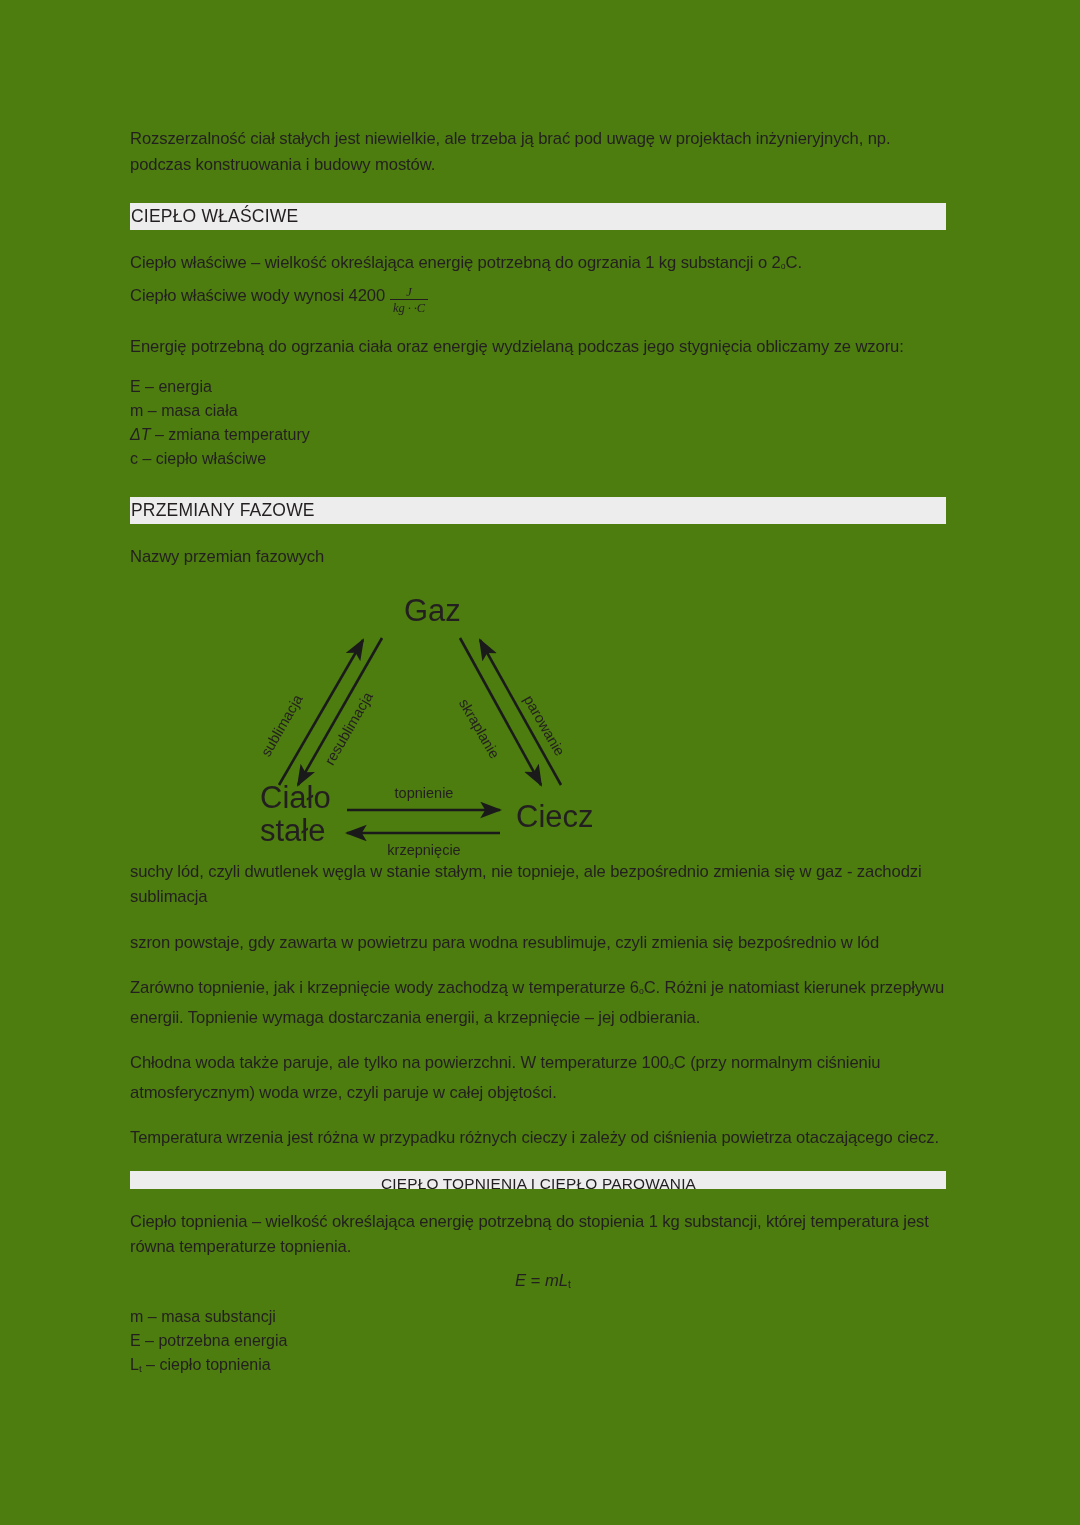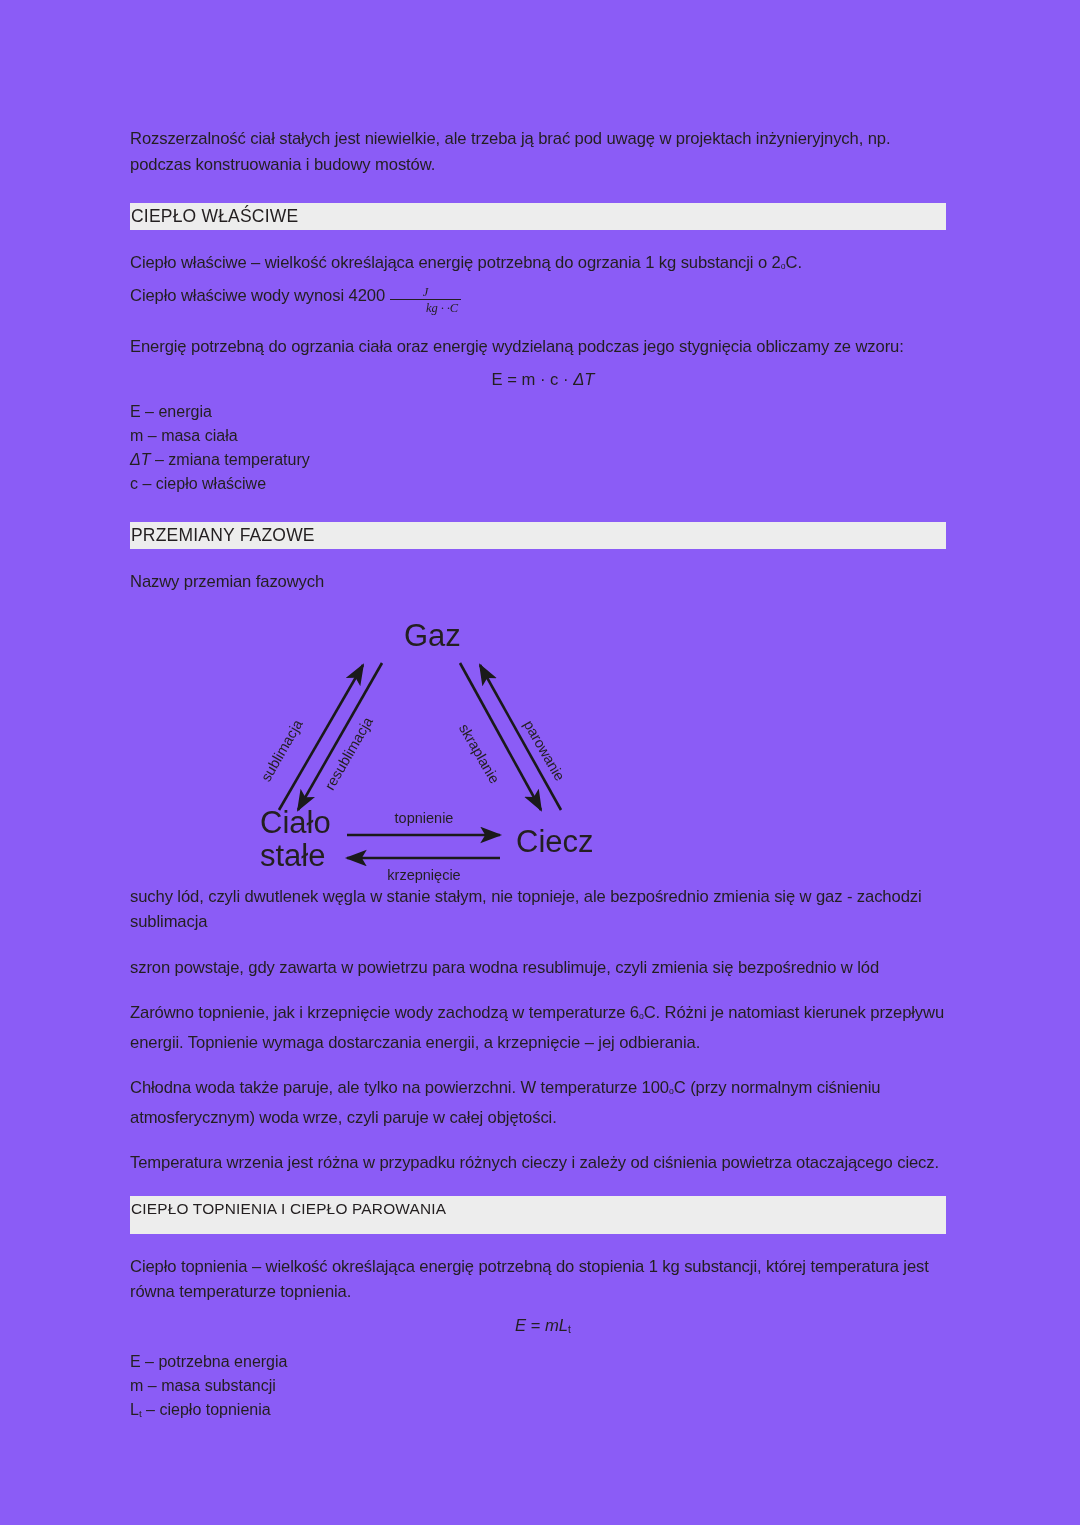--- a/index.html
+++ b/index.html
@@ -13,21 +13,21 @@
     font-family: "Liberation Sans", sans-serif;
     color: #231f20;
     position: relative;
     overflow: hidden;
   }
   .page {
     position: absolute;
     left: 0; top: 0;
     width: 1080px;
     height: 1525px;
-    background: #8b5cf6;
+    background: #4d7c0f;
   }
   .content {
     position: absolute;
     left: 130px;
     top: 126px;
     width: 816px;
   }
 
   
   .para {
@@ -49,22 +49,23 @@
     height: 27px;
     line-height: 27px;
     font-size: 17.5px;
     letter-spacing: 0.2px;
     color: #231f20;
     padding-left: 1px;
     white-space: nowrap;
   }
   .heading.small {
     font-size: 15.4px;
-    height: 38px;
+    height: 18px;
     line-height: 25px;
+    text-align: center;
   }
 
   
   .formula {
     text-align: center;
     font-size: 16.6px;
     line-height: 25px;
     color: #231f20;
     padding-left: 10px;
   }
@@ -94,21 +95,20 @@
   .frac .bar {
     display: block;
     border-top: 1px solid #231f20;
     height: 0;
   }
   .frac .den {
     display: block;
     font-size: 12.5px;
     line-height: 14px;
     padding: 1px 3px 0 3px;
-    margin-left: 33px;
   }
 
   
   .deg {
     font-size: 0.52em;
     vertical-align: -0.12em;
     letter-spacing: 0;
   }
 
   .varlist {
@@ -170,23 +170,20 @@
         <span class="den">kg · ·C</span>
       </span>
     </p>
 
     <div class="gap-md"></div>
 
     <p class="para">Energię potrzebną do ogrzania ciała oraz energię wydzielaną podczas jego stygnięcia obliczamy ze wzoru:</p>
 
     <div class="gap-xs"></div>
 
-    <div class="formula">
-      <span>E = m · c · </span><span class="it">ΔT</span>
-    </div>
 
     <div class="gap-xs"></div>
 
     <div class="varlist">
       <div><span>E</span><span> – </span><span>energia</span></div>
       <div><span>m</span><span> – </span><span>masa ciała</span></div>
       <div><span class="it">ΔT</span><span> – </span><span>zmiana temperatury</span></div>
       <div><span>c</span><span> – </span><span>ciepło właściwe</span></div>
     </div>
 
@@ -267,19 +264,19 @@
 
     <div class="gap-xs"></div>
 
     <div class="formula">
       <span class="it">E</span><span> = </span><span class="it">m</span><span class="it">L</span><sub>t</sub>
     </div>
 
     <div class="gap-xs"></div>
 
     <div class="varlist">
+      <div><span>m</span><span> – </span><span>masa substancji</span></div>
       <div><span>E</span><span> – </span><span>potrzebna energia</span></div>
-      <div><span>m</span><span> – </span><span>masa substancji</span></div>
       <div><span>L</span><sub>t</sub><span> – </span><span>ciepło topnienia</span></div>
     </div>
 
   </div>
 </div>
 
 </body></html>

